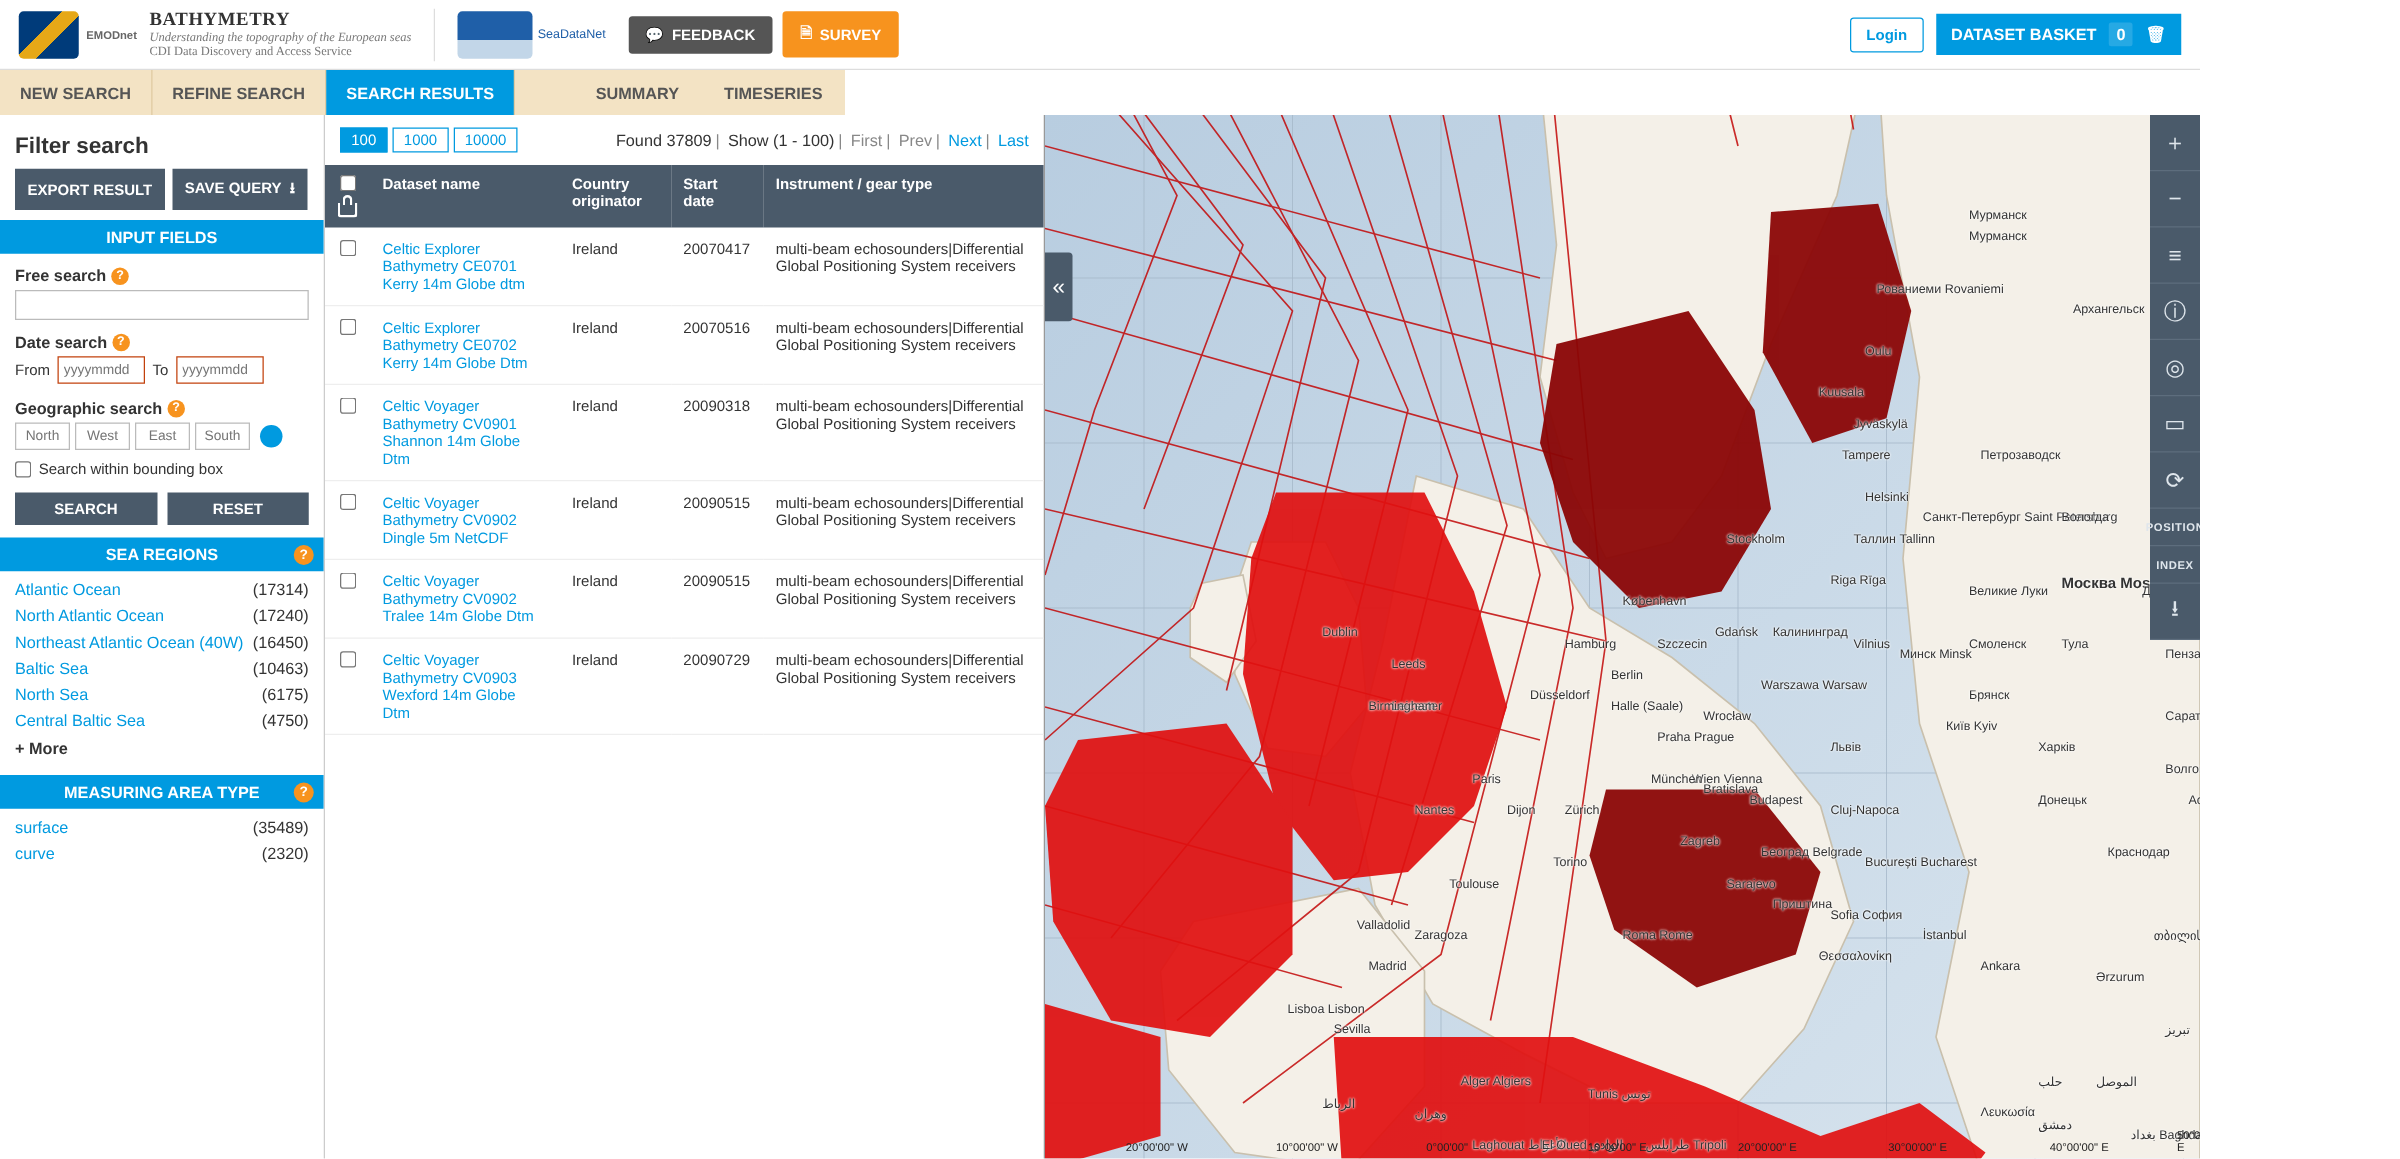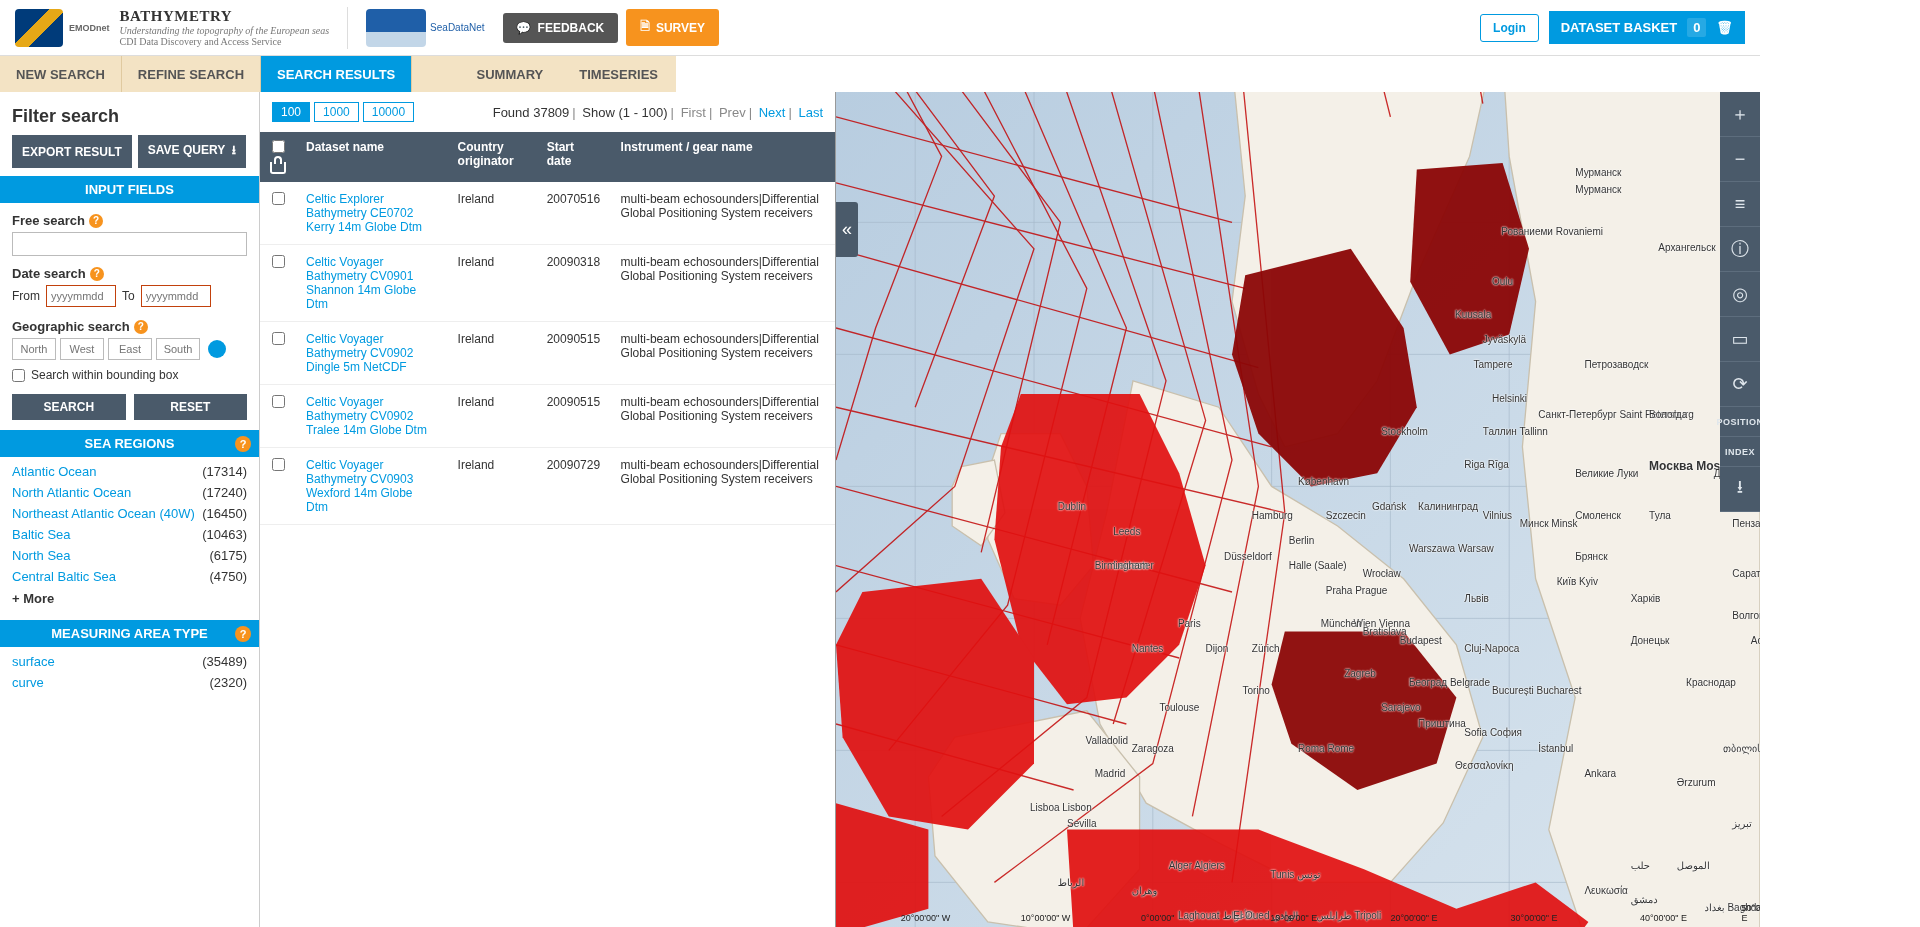--- a/index.html
+++ b/index.html
@@ -260,24 +260,31 @@
         <table class="results-table">
           <thead>
             <tr>
               <th>
                 <input type="checkbox" style="">
                 <span class="basket-ico"></span>
               </th>
               <th>Dataset name</th>
               <th>Country originator</th>
               <th>Start date</th>
-              <th>Instrument / gear name</th>
+              <th>Instrument / gear type</th>
             </tr>
           </thead>
           <tbody id="results-body">
+              <tr>
+    <td><input type="checkbox" style=""></td>
+    <td><a href="#">Celtic Explorer Bathymetry CE0701 Kerry 14m Globe dtm</a></td>
+    <td>Ireland</td>
+    <td>20070417</td>
+    <td>multi-beam echosounders|Differential Global Positioning System receivers</td>
+              </tr>
               <tr>
     <td><input type="checkbox" style=""></td>
     <td><a href="#">Celtic Explorer Bathymetry CE0702 Kerry 14m Globe Dtm</a></td>
     <td>Ireland</td>
     <td>20070516</td>
     <td>multi-beam echosounders|Differential Global Positioning System receivers</td>
               </tr>
               <tr>
     <td><input type="checkbox" style=""></td>
     <td><a href="#">Celtic Voyager Bathymetry CV0901 Shannon 14m Globe Dtm</a></td>

